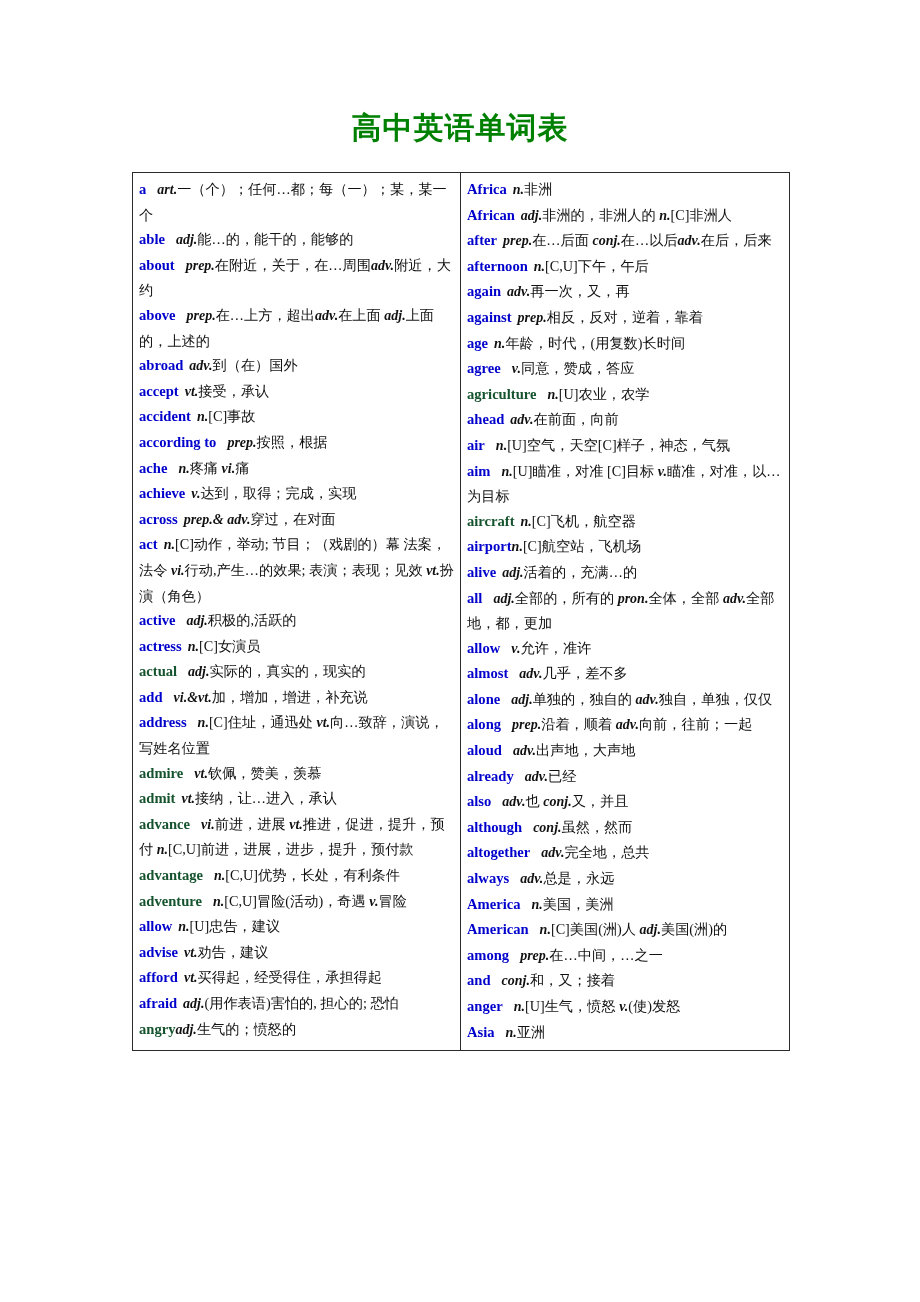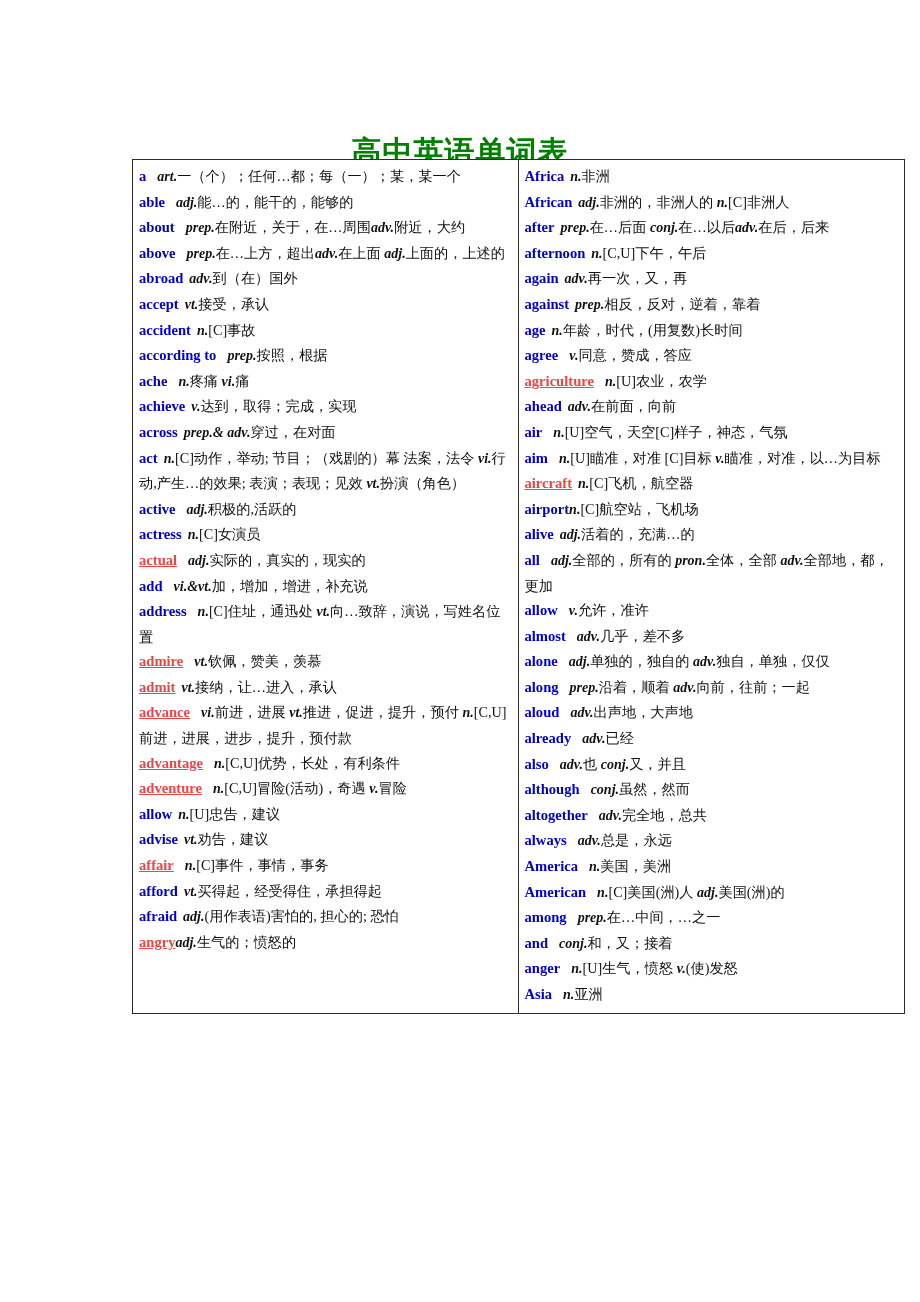--- a/index.html
+++ b/index.html
@@ -25,27 +25,26 @@
     left: 0;
     top: 108px;
     width: 920px;
     text-align: center;
     color: #008000;
     font-family: "DejaVu Sans", sans-serif;
     font-weight: bold;
     font-size: 30px;
     line-height: 40px;
     letter-spacing: 1px;
-    margin-top: 24px;
   }
   .word-table {
     position: absolute;
     left: 132px;
-    top: 159px;
-    width: 773px;
+    top: 172px;
+    width: 658px;
     border: 1px solid #2b2b2b;
     box-sizing: border-box;
     display: flex;
     background: #fff;
   }
   .col {
     box-sizing: border-box;
     padding: 4px 6px 5px 6px;
     width: 50%;
   }
@@ -60,21 +59,21 @@
     text-indent: 0;
     word-break: break-word;
     font-family: "Liberation Serif", "DejaVu Serif", serif;
   }
   .hw {
     font-family: "Liberation Serif", "DejaVu Serif", serif;
     font-weight: bold;
     font-size: 14.6px;
   }
   .hw.blue { color: #0000cc; }
-  .hw.red  { color: #ef4444; text-decoration: underline; }
+  .hw.red  { color: #14532d; }
   .pos {
     font-weight: bold;
     font-style: italic;
     color: #111111;
     font-size: 14px;
   }
   .def {
     color: #111111;
   }
   .sp { display: inline-block; width: 6px; }
@@ -106,21 +105,20 @@
         <p class="entry"><span class="hw red">actual</span><span class="sp2"></span><span class="def"><span class="pos">adj.</span>实际的，真实的，现实的</span></p>
         <p class="entry"><span class="hw blue">add</span><span class="sp2"></span><span class="def"><span class="pos">vi.&amp;vt.</span>加，增加，增进，补充说</span></p>
         <p class="entry"><span class="hw blue">address</span><span class="sp2"></span><span class="def"><span class="pos">n.</span>[C]住址，通迅处 <span class="pos">vt.</span>向…致辞，演说，写姓名位置</span></p>
         <p class="entry"><span class="hw red">admire</span><span class="sp2"></span><span class="def"><span class="pos">vt.</span>钦佩，赞美，羡慕</span></p>
         <p class="entry"><span class="hw red">admit</span><span class="sp"></span><span class="def"><span class="pos">vt.</span>接纳，让…进入，承认</span></p>
         <p class="entry"><span class="hw red">advance</span><span class="sp2"></span><span class="def"><span class="pos">vi.</span>前进，进展 <span class="pos">vt.</span>推进，促进，提升，预付 <span class="pos">n.</span>[C,U]前进，进展，进步，提升，预付款</span></p>
         <p class="entry"><span class="hw red">advantage</span><span class="sp2"></span><span class="def"><span class="pos">n.</span>[C,U]优势，长处，有利条件</span></p>
         <p class="entry"><span class="hw red">adventure</span><span class="sp2"></span><span class="def"><span class="pos">n.</span>[C,U]冒险(活动)，奇遇 <span class="pos">v.</span>冒险</span></p>
         <p class="entry"><span class="hw blue">allow</span><span class="sp"></span><span class="def"><span class="pos">n.</span>[U]忠告，建议</span></p>
         <p class="entry"><span class="hw blue">advise</span><span class="sp"></span><span class="def"><span class="pos">vt.</span>劝告，建议</span></p>
-        <p class="entry"><span class="hw red">affair</span><span class="sp2"></span><span class="def"><span class="pos">n.</span>[C]事件，事情，事务</span></p>
         <p class="entry"><span class="hw blue">afford</span><span class="sp"></span><span class="def"><span class="pos">vt.</span>买得起，经受得住，承担得起</span></p>
         <p class="entry"><span class="hw blue">afraid</span><span class="sp"></span><span class="def"><span class="pos">adj.</span>(用作表语)害怕的, 担心的; 恐怕</span></p>
         <p class="entry"><span class="hw red">angry</span><span class="def"><span class="pos">adj.</span>生气的；愤怒的</span></p>
       </div>
     <div class="col col-right">
         <p class="entry"><span class="hw blue">Africa</span><span class="sp"></span><span class="def"><span class="pos">n.</span>非洲</span></p>
         <p class="entry"><span class="hw blue">African</span><span class="sp"></span><span class="def"><span class="pos">adj.</span>非洲的，非洲人的 <span class="pos">n.</span>[C]非洲人</span></p>
         <p class="entry"><span class="hw blue">after</span><span class="sp"></span><span class="def"><span class="pos">prep.</span>在…后面 <span class="pos">conj.</span>在…以后<span class="pos">adv.</span>在后，后来</span></p>
         <p class="entry"><span class="hw blue">afternoon</span><span class="sp"></span><span class="def"><span class="pos">n.</span>[C,U]下午，午后</span></p>
         <p class="entry"><span class="hw blue">again</span><span class="sp"></span><span class="def"><span class="pos">adv.</span>再一次，又，再</span></p>

